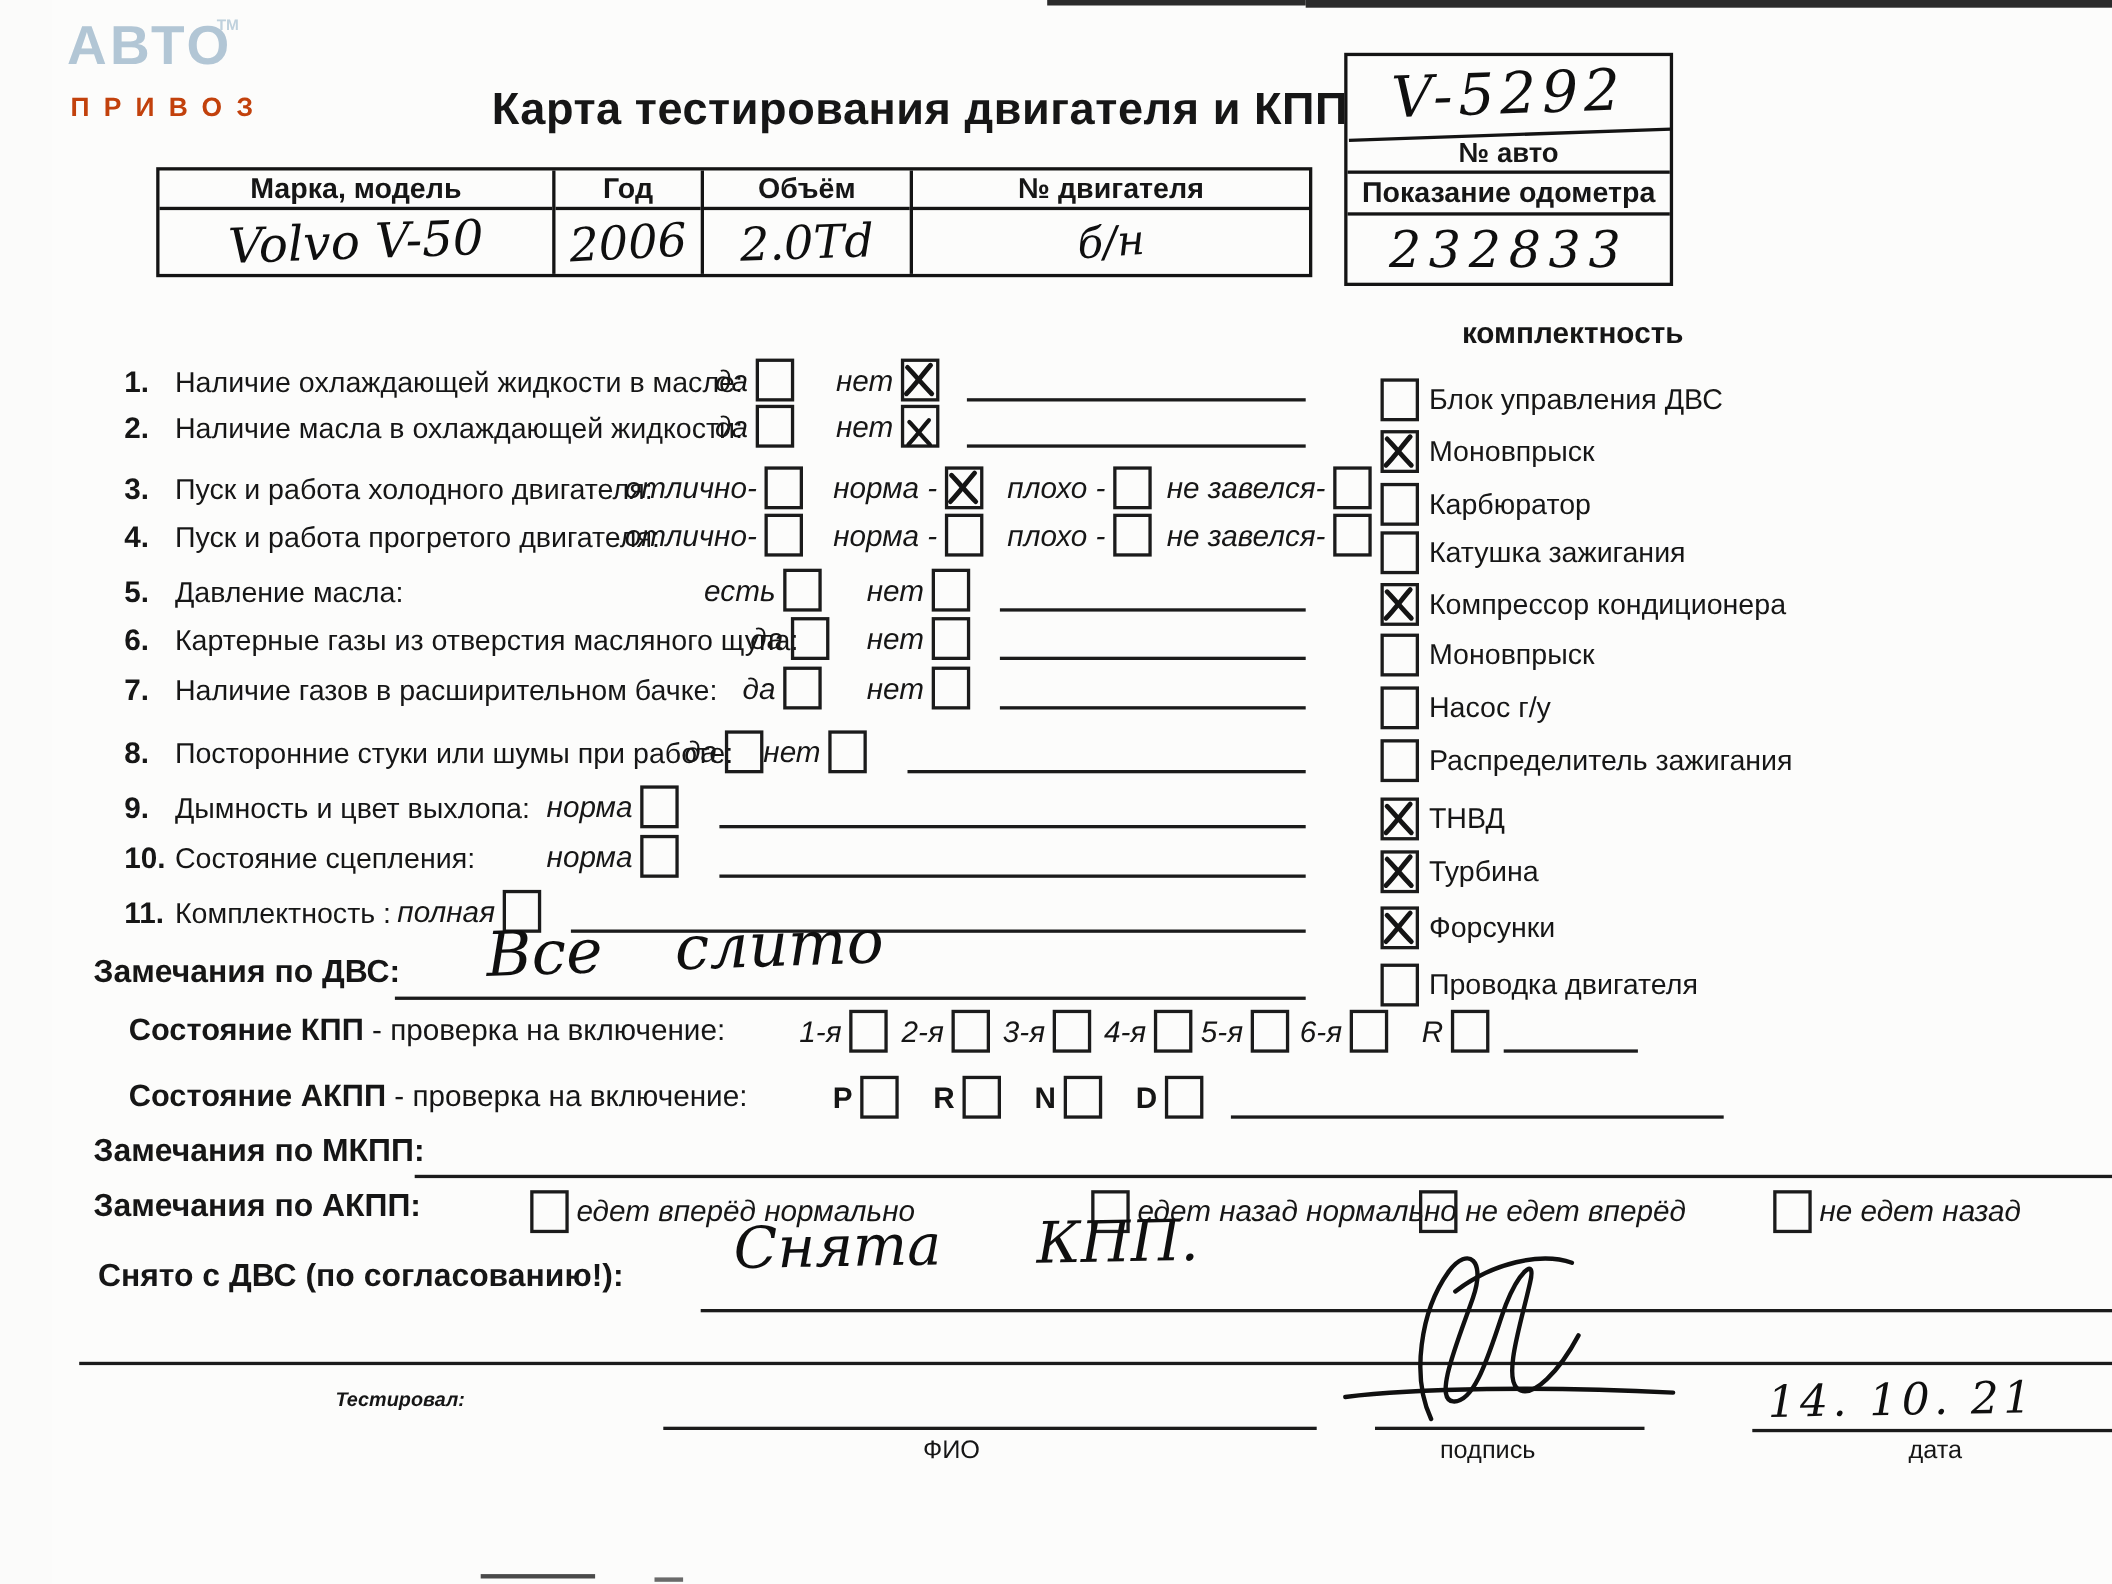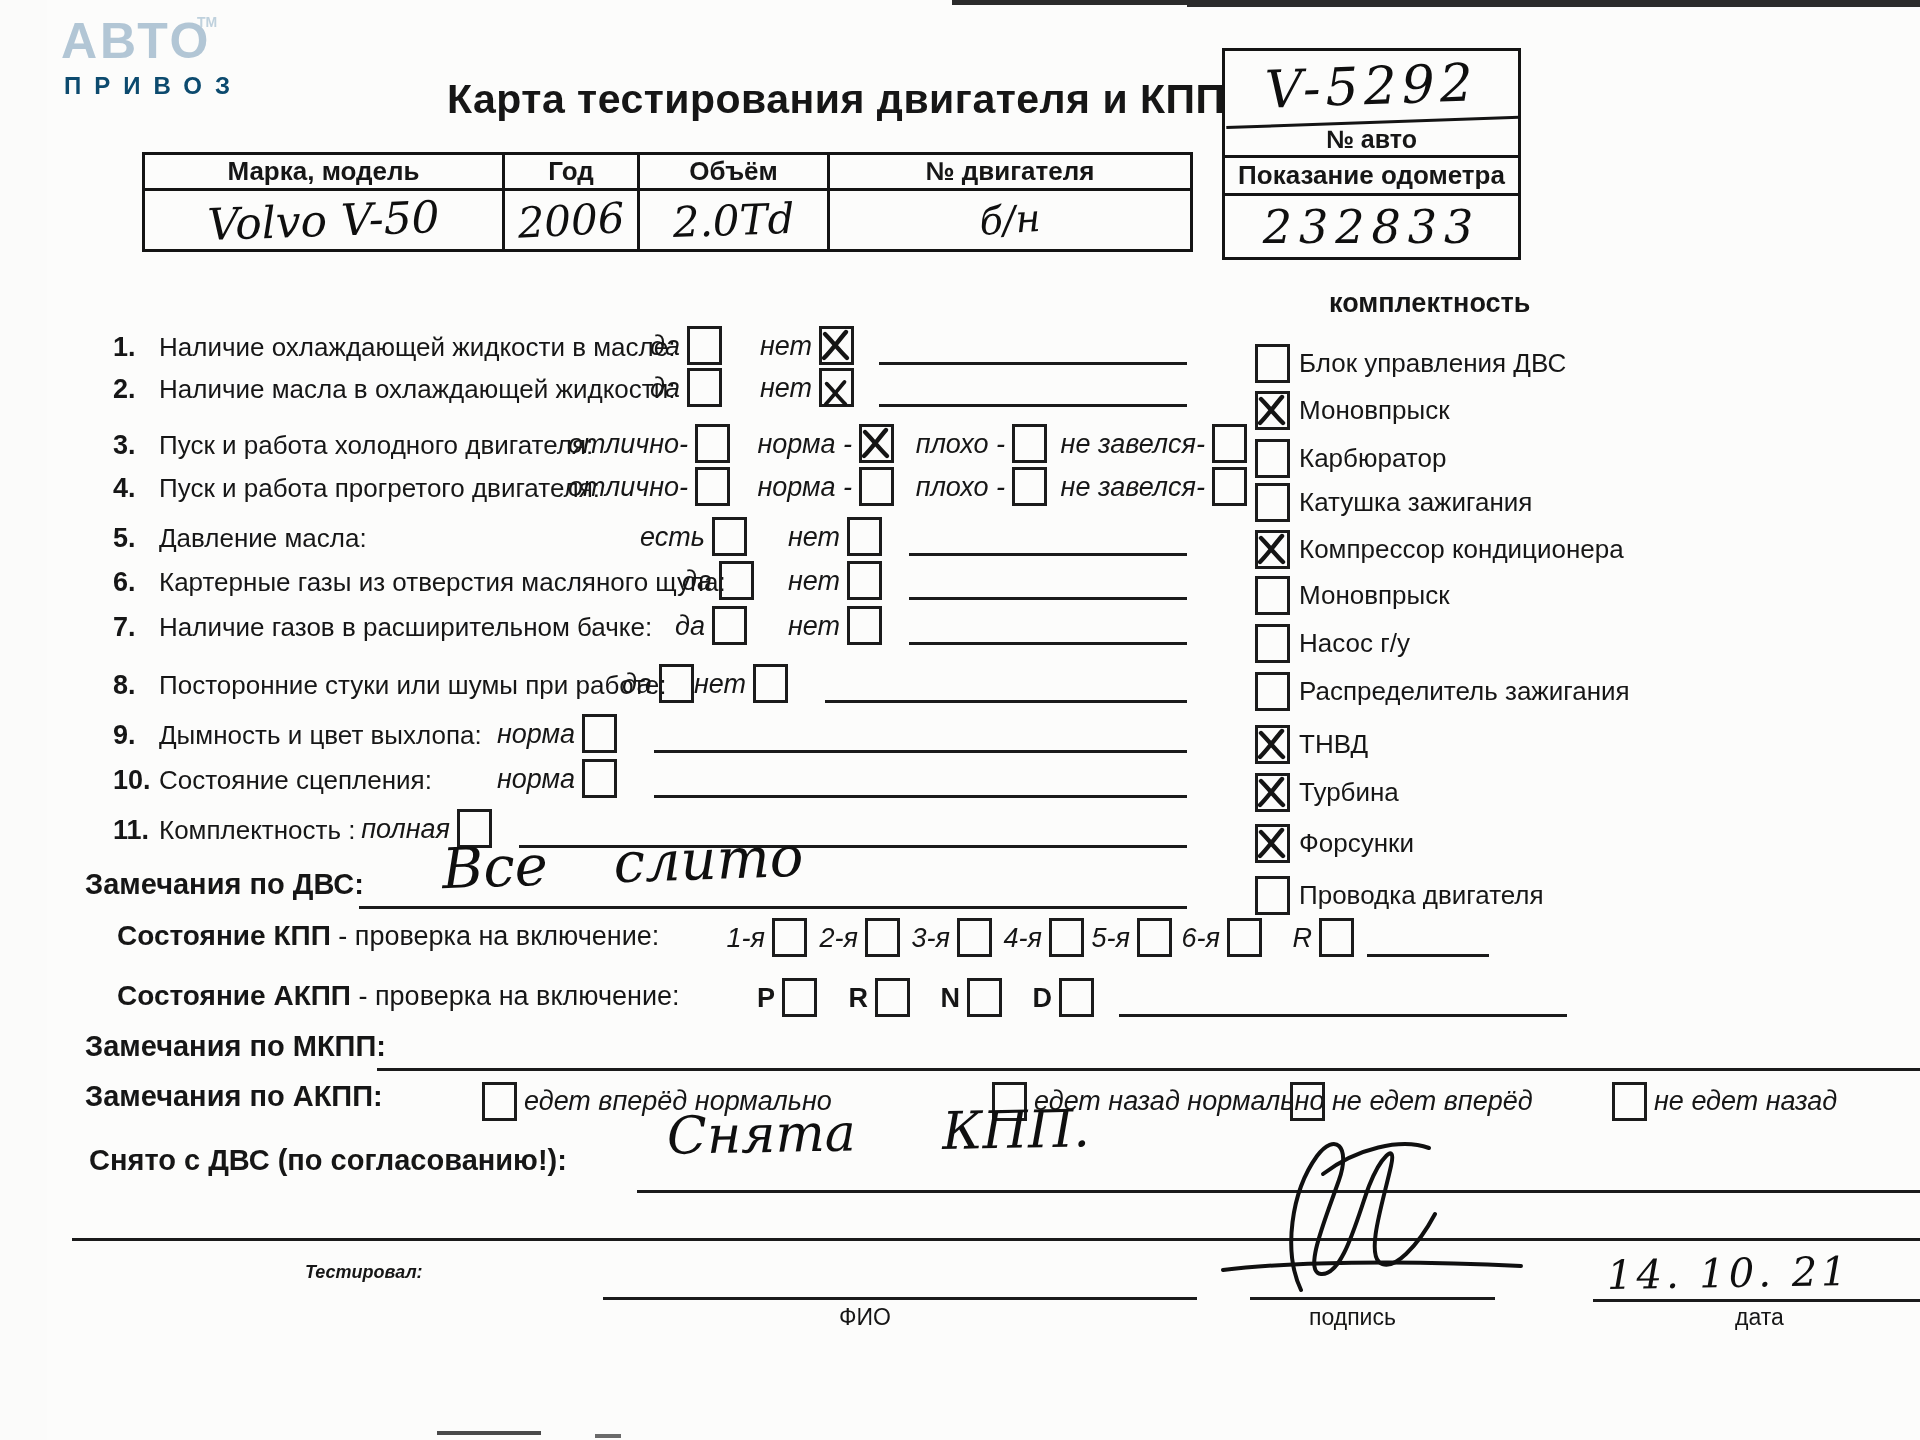--- a/index.html
+++ b/index.html
@@ -3,21 +3,21 @@
 <meta charset="utf-8">
 <style>
   html,body{margin:0;padding:0;background:#fbfbfa;}
   .page{position:relative;width:1920px;height:1440px;background:#fcfcfb;overflow:hidden;
         font-family:"Liberation Sans",sans-serif;color:#161616;margin-left:47px;}
   
   .strip{position:absolute;background:#2b2b2b;}
   
   .logo-top{position:absolute;left:14px;top:12px;font-size:50px;font-weight:bold;color:#b2c6d5;letter-spacing:3px;}
   .logo-tm{position:absolute;left:150px;top:14px;font-size:14px;font-weight:bold;color:#bfd1dd;}
-  .logo-bottom{position:absolute;left:17px;top:72px;font-size:24px;font-weight:bold;color:#0c4a6e;letter-spacing:13px;}
+  .logo-bottom{position:absolute;left:17px;top:84px;font-size:24px;font-weight:bold;color:#c2410c;letter-spacing:13px;}
   .title{position:absolute;left:400px;top:76px;font-size:41px;font-weight:bold;letter-spacing:0.5px;white-space:nowrap;}
   
   .vbox{position:absolute;left:1175px;top:48px;width:293px;height:206px;border:3px solid #141414;display:flex;flex-direction:column;}
   .vcell{border-bottom:3px solid #141414;display:flex;align-items:center;justify-content:center;}
   .vnum{height:70px;}
   .vlab{height:31px;font-weight:bold;font-size:25px;}
   .vohead{height:35px;font-weight:bold;font-size:26px;}
   .voval{flex:1;border-bottom:none;display:flex;align-items:center;justify-content:center;}
   
   .itable{position:absolute;left:95px;top:152px;width:1045px;height:94px;border:3px solid #141414;display:flex;}

